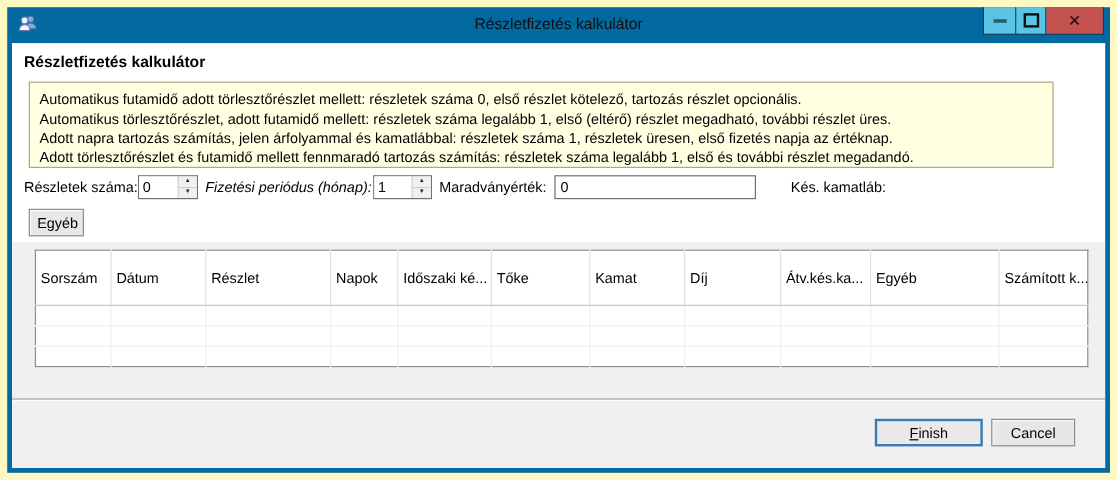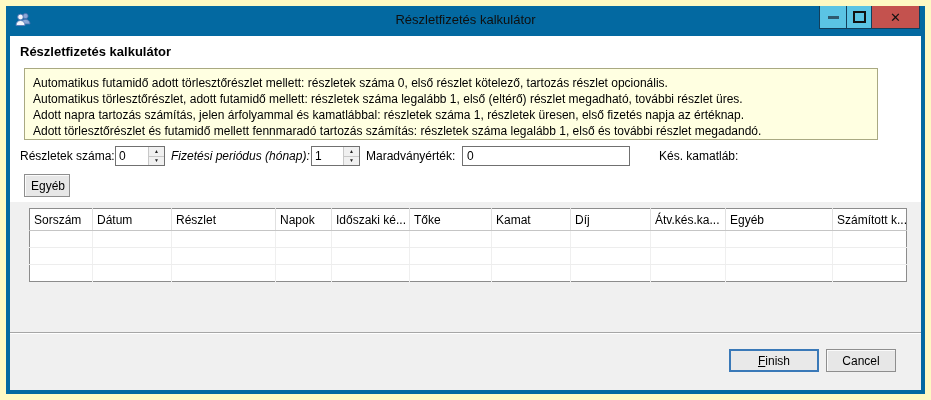--- a/index.html
+++ b/index.html
@@ -87,21 +87,21 @@
   }
   
   .mid-panel{position:absolute;left:0;right:0;top:166px;height:143px;background:#f0f0f0;}
   .grid{
     position:absolute;left:19px;top:6px;width:877px;height:73px;
     background:#fff;border:1px solid #8c8c8c;box-sizing:border-box;
     border-collapse:collapse;table-layout:fixed;
   }
   .grid th{
     height:21px;background:#ffffff;border-right:1px solid #e0e0e0;border-bottom:1px solid #c5c5c5;
-    font-weight:normal;font-size:12px;text-align:left;padding:0 4px;
+    font-weight:normal;font-size:12px;text-align:left;padding:12px 4px;
     white-space:nowrap;overflow:hidden;color:#000;
   }
   .grid th:last-child{border-right:none;}
   .grid td{
     height:16px;border-right:1px solid #efefef;border-bottom:1px solid #ededed;
     padding:0 4px;background:#fff;
   }
   .grid td:last-child{border-right:none;}
   .grid tr:last-child td{border-bottom:none;}
   

